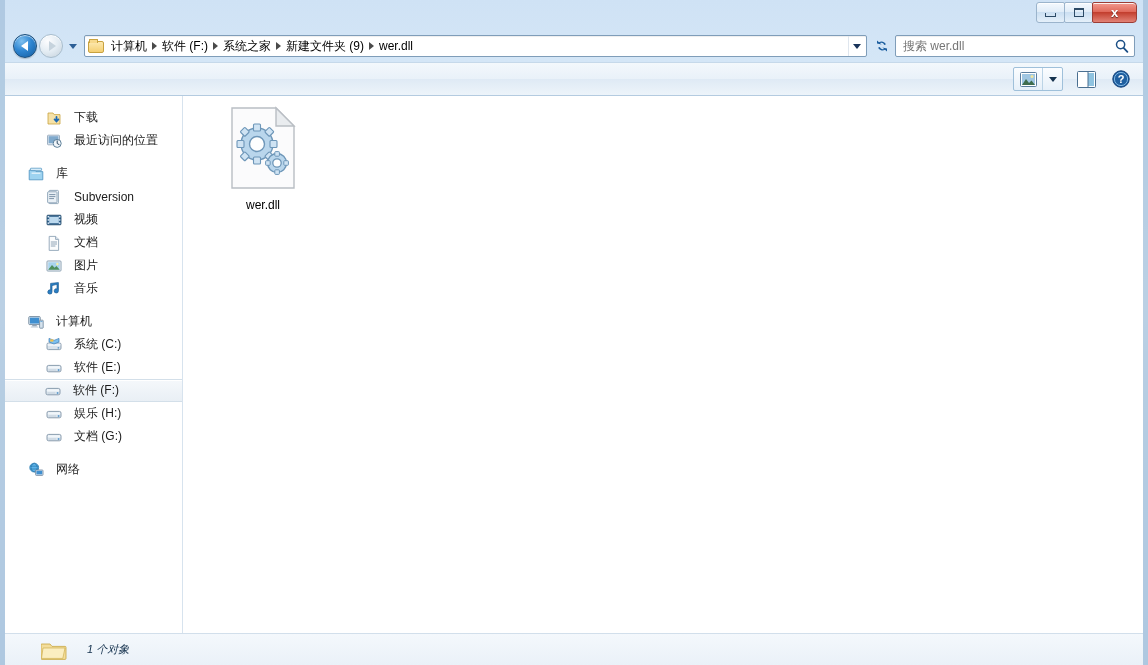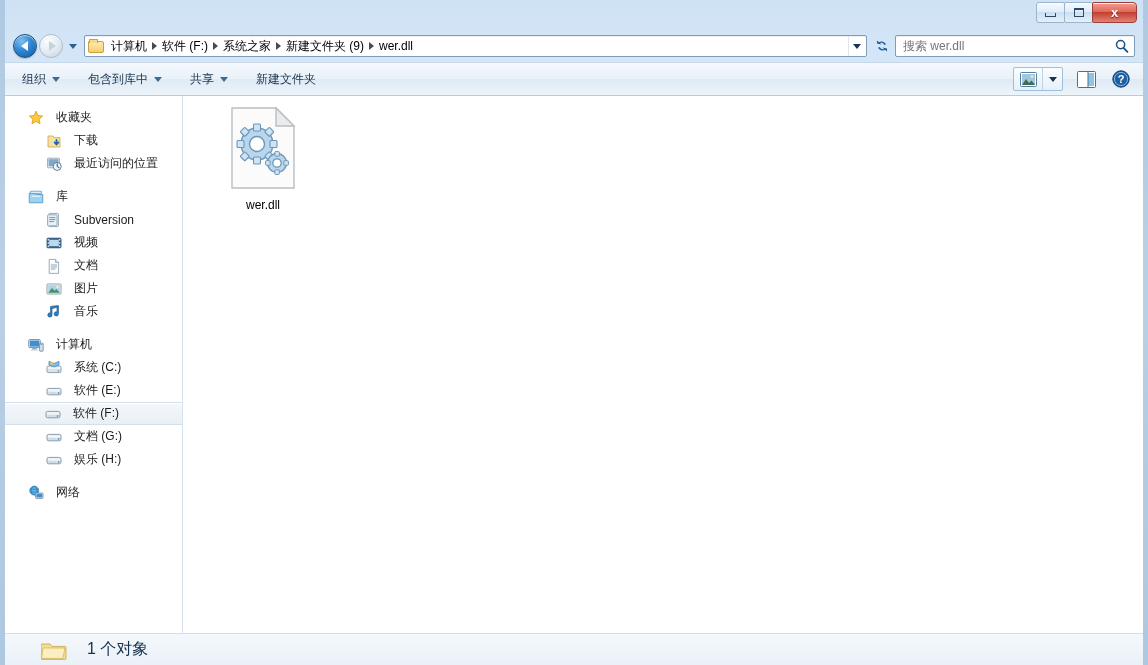--- a/index.html
+++ b/index.html
@@ -264,21 +264,21 @@
   }
 
   
   #statusbar{
     position:absolute; left:0; bottom:0; width:100%; height:32px;
     background:linear-gradient(to bottom,#f4f8fc 0%,#eaf1f8 100%);
     border-top:1px solid #d2dfeb;
     display:flex; align-items:center;
   }
   .status-icon{ margin-left:36px; width:24px; height:20px; position:relative; }
-  .status-text{ margin-left:22px; font-size:16px; color:#14314d; }
+  .status-text{ margin-left:22px; font-size:11px; color:#14314d;font-style:italic; }
 </style>
 </head>
 <body>
 
 <div id="window">
 
   <div id="titlebar">
     <div class="win-btns">
       <div class="win-btn first">
         <div class="glyph-min"></div>
@@ -336,37 +336,20 @@
     <div id="searchbox">
       <input id="searchinput" type="text" spellcheck="false" placeholder="搜索 wer.dll" style="">
       <svg class="mag" viewBox="0 0 16 16">
         <circle cx="6.6" cy="6.6" r="4.1" fill="none" stroke="#1b4f86" stroke-width="1.5"></circle>
         <line x1="9.6" y1="9.8" x2="13.4" y2="13.8" stroke="#1b4f86" stroke-width="1.8" stroke-linecap="round"></line>
       </svg>
     </div>
   </div>
 
   <div id="cmdbar">
-    <div id="cmditems" style="display:flex;align-items:center;">
-        <div class="cmd">
-          <span>组织</span>
-          <span class="caret-dn"></span>
-        </div>
-        <div class="cmd">
-          <span>包含到库中</span>
-          <span class="caret-dn"></span>
-        </div>
-        <div class="cmd">
-          <span>共享</span>
-          <span class="caret-dn"></span>
-        </div>
-        <div class="cmd">
-          <span>新建文件夹</span>
-        </div>
-      </div>
     <div class="cmd-spacer"></div>
     <div class="cmd-right">
       <div class="viewgrp">
         <div class="viewbtn">
           <svg width="17" height="15" viewBox="0 0 17 15">
             <rect x="0.5" y="0.5" width="16" height="14" rx="1" fill="#ffffff" stroke="#5a7e9e"></rect>
             <rect x="2" y="2" width="13" height="11" fill="#9fc6e2"></rect>
             <path d="M2 13 L6 7 L9 11 L11.5 8.5 L15 13 Z" fill="#3f6d4e"></path>
             <circle cx="12" cy="4.6" r="1.5" fill="#f2e7a0"></circle>
           </svg>
@@ -388,28 +371,20 @@
           <circle cx="9" cy="9" r="6.6" fill="none" stroke="#7fb6e2" stroke-width="1"></circle>
           <text x="9" y="13.4" text-anchor="middle" font-family="Liberation Sans, sans-serif" font-size="11" font-weight="bold" fill="#ffffff">?</text>
         </svg>
       </div>
     </div>
   </div>
 
   <div id="body">
     <div id="sidebar">
         <div class="nav-group">
-          <div class="nav-root">
-            <span style="display: inline-flex; margin-right: 6px;">
-              <svg class="ico" width="16" height="16" viewBox="0 0 16 16">
-                <path d="M8 1.2 L9.9 5.5 L14.6 6 L11.1 9.2 L12.1 13.8 L8 11.4 L3.9 13.8 L4.9 9.2 L1.4 6 L6.1 5.5 Z" fill="#ffc83d" stroke="#d99a16" stroke-width="0.8" stroke-linejoin="round"></path>
-              </svg>
-            </span>
-            <span>收藏夹</span>
-          </div>
           <div class="nav-item">
             <span style="display: inline-flex; margin-right: 6px;">
               <svg class="ico" width="16" height="16" viewBox="0 0 16 16">
                 <path d="M2 3 h5 l1.2 1.6 h5.8 v9.4 h-12 z" fill="#f6e2a8" stroke="#c9a33f" stroke-width="0.8"></path>
                 <path d="M10.5 7 v4 M8.6 9.4 l1.9 2 l1.9 -2" stroke="#1e69b2" stroke-width="1.8" fill="none" stroke-linecap="round"></path>
               </svg>
             </span>
             <span>下载</span>
           </div>
           <div class="nav-item">
@@ -544,32 +519,32 @@
           </div>
           <div class="nav-item">
             <span style="display: inline-flex; margin-right: 6px;">
               <svg class="ico" width="16" height="16" viewBox="0 0 16 16">
                 <rect x="1" y="5.4" width="14" height="6.4" rx="1.6" fill="#dde6ee" stroke="#7f93a6" stroke-width="0.9"></rect>
                 <rect x="1.8" y="6.2" width="12.4" height="2.2" rx="1" fill="#f1f6fa"></rect>
                 <rect x="2.4" y="9.4" width="8" height="1.1" rx="0.5" fill="#c3d0dc"></rect>
                 <circle cx="12.6" cy="10" r="0.95" fill="#5e9bcd"></circle>
               </svg>
             </span>
-            <span>文档 (G:)</span>
+            <span>娱乐 (H:)</span>
           </div>
           <div class="nav-item">
             <span style="display: inline-flex; margin-right: 6px;">
               <svg class="ico" width="16" height="16" viewBox="0 0 16 16">
                 <rect x="1" y="5.4" width="14" height="6.4" rx="1.6" fill="#dde6ee" stroke="#7f93a6" stroke-width="0.9"></rect>
                 <rect x="1.8" y="6.2" width="12.4" height="2.2" rx="1" fill="#f1f6fa"></rect>
                 <rect x="2.4" y="9.4" width="8" height="1.1" rx="0.5" fill="#c3d0dc"></rect>
                 <circle cx="12.6" cy="10" r="0.95" fill="#5e9bcd"></circle>
               </svg>
             </span>
-            <span>娱乐 (H:)</span>
+            <span>文档 (G:)</span>
           </div>
         </div>
         <div class="nav-group">
           <div class="nav-root">
             <span style="display: inline-flex; margin-right: 6px;">
               <svg class="ico" width="16" height="16" viewBox="0 0 16 16">
                 <circle cx="6.2" cy="5.6" r="4.4" fill="#5fb4ea" stroke="#2878ae" stroke-width="0.8"></circle>
                 <path d="M1.9 4.2 h8.6 M1.9 7 h8.6 M6.2 1.2 a6 5 0 0 1 0 8.8 M6.2 1.2 a6 5 0 0 0 0 8.8" stroke="#2878ae" fill="none" stroke-width="0.7"></path>
                 <rect x="7.6" y="8" width="7.4" height="5.4" rx="0.7" fill="#e7eff6" stroke="#6a8299" stroke-width="0.8"></rect>
                 <rect x="8.4" y="8.8" width="5.8" height="3.6" fill="#3f8fd0"></rect>

